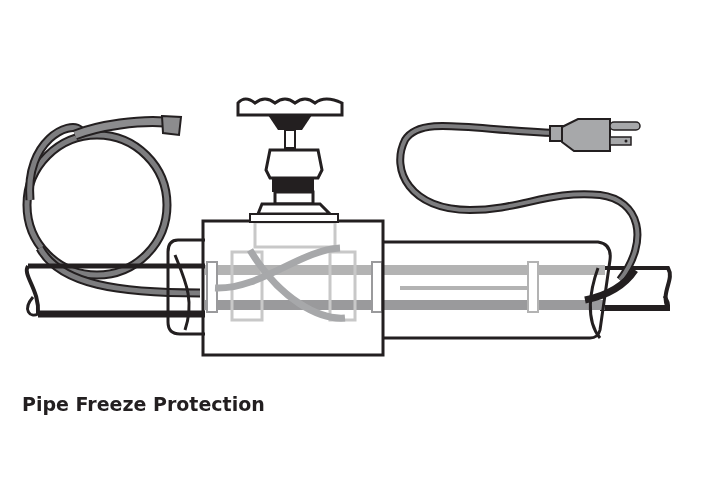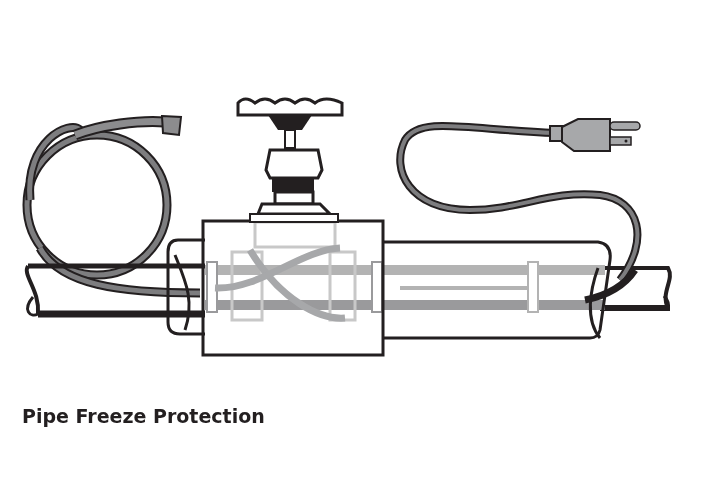--- a/index.html
+++ b/index.html
@@ -1,21 +1,21 @@
 <!DOCTYPE html>
 <html><head>
   <meta charset="utf-8">
   <style>
     html, body { margin: 0; padding: 0; background: #ffffff; }
     body { width: 707px; height: 481px; position: relative; overflow: hidden; }
     .figure { position: absolute; left: 0; top: 0; width: 707px; height: 370px; }
     .caption {
       position: absolute; left: 22px; top: 393px;
       font-family: "DejaVu Sans", sans-serif; font-weight: bold;
-      font-size: 19px; color: #231f20; letter-spacing: 0px; margin-top: 12px;
+      font-size: 19px; color: #231f20; letter-spacing: 0px;
     }
   </style>
 </head>
 <body>
 
 <div class="figure">
   <svg width="707" height="370" viewBox="0 0 707 370" xmlns="http://www.w3.org/2000/svg">
 
     <g>
       <circle cx="97" cy="205" r="70" fill="none" stroke="#231f20" stroke-width="9"></circle>

